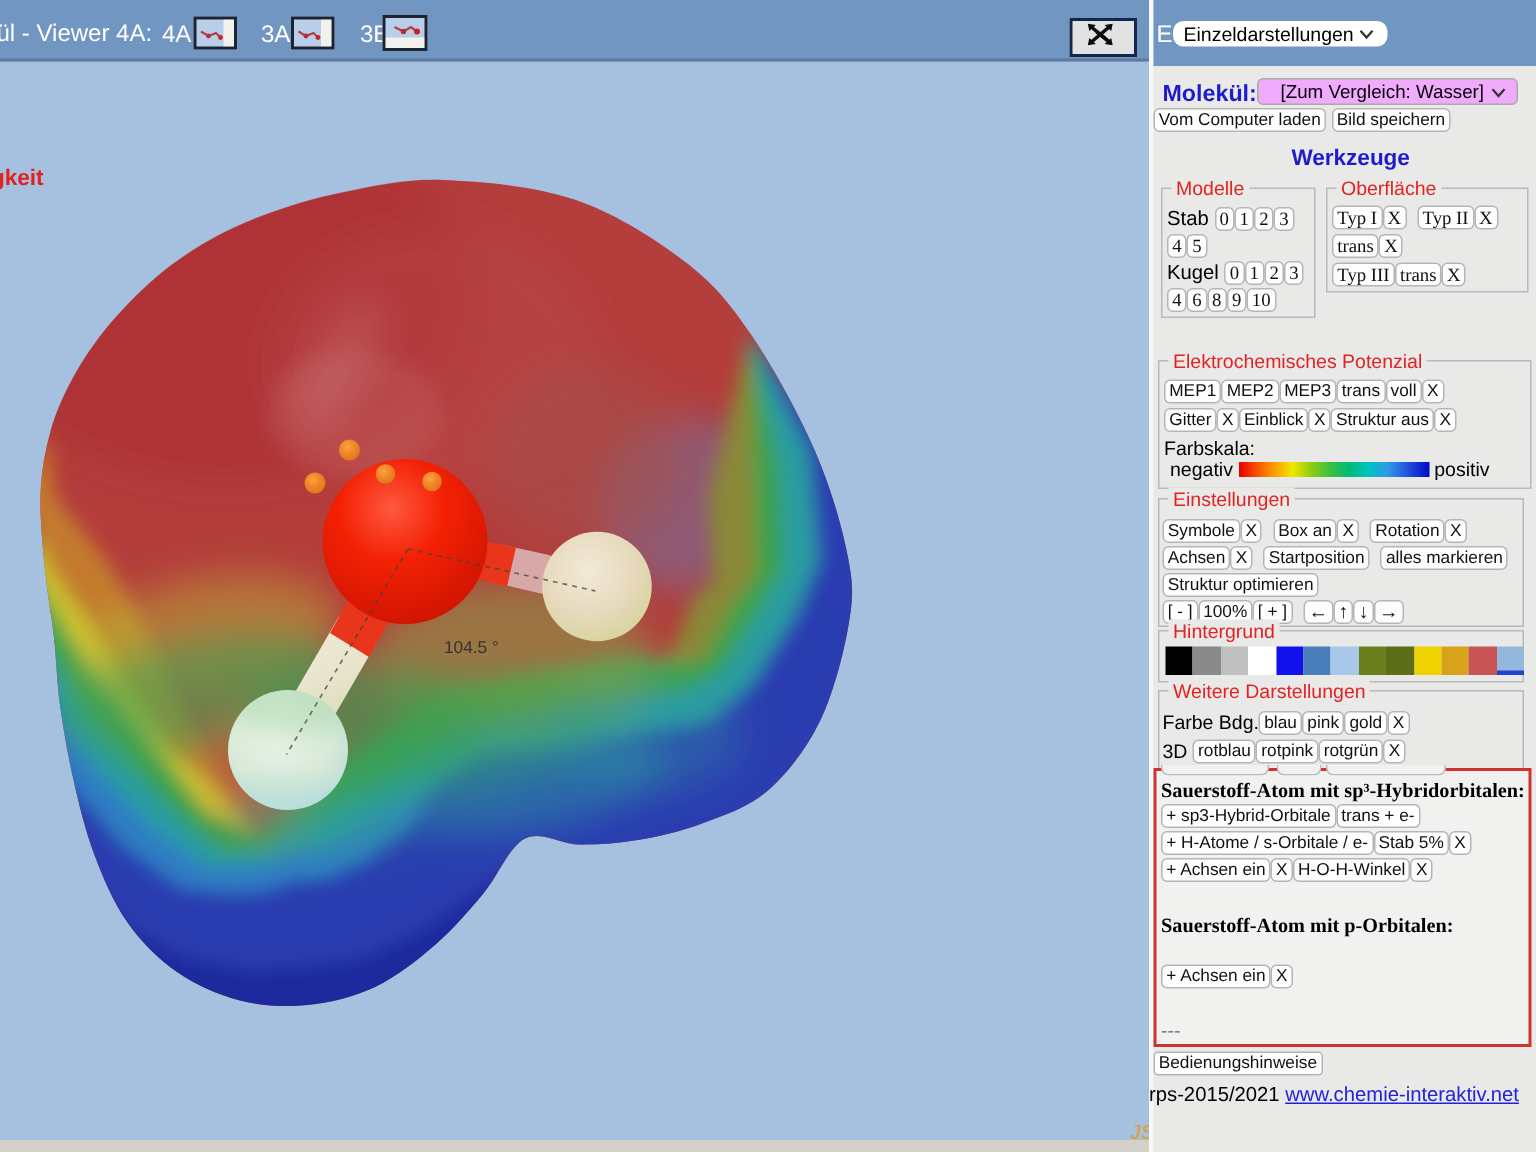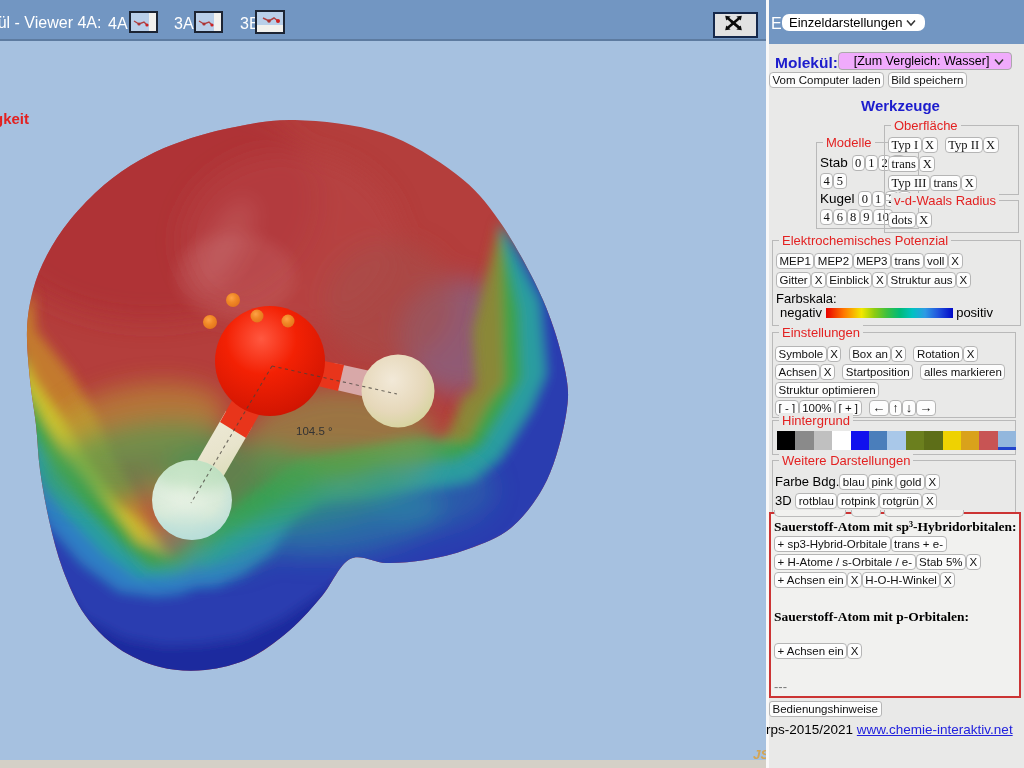--- a/index.html
+++ b/index.html
@@ -184,36 +184,32 @@
  <div class="row" style="left:13px;top:14px;"><span style="position:relative;display:inline-block;width:136px;height:17px;background:#fff;border-radius:7px;font-size:13px;padding-left:7px;line-height:18px;">Einzeldarstellungen<svg style="position:absolute;right:9px;top:5px;" width="10" height="8">
           <path d="M1,1.5 L5,6 L9,1.5" stroke="#333" stroke-width="1.5" fill="none"></path>
         </svg></span></div>
  <div class="row bluetx" style="left:6px;top:54px;font-size:15.5px;">Molekül:</div>
  <div class="row" style="left:69px;top:52px;"><span style="position:relative;display:inline-block;width:172px;height:16px;background:#f0abfc;border:1px solid #aaa;border-radius:4px;font-size:12.5px;text-align:center;line-height:17px;">[Zum Vergleich: Wasser]&nbsp;&nbsp;<svg style="position:absolute;right:7px;top:5px;" width="10" height="8">
           <path d="M1,1.5 L5,6 L9,1.5" stroke="#333" stroke-width="1.5" fill="none"></path>
         </svg></span></div>
  <div class="row" style="left:0px;top:72px;"><span class="bt">Vom Computer laden</span> <span class="bt">Bild speichern</span></div>
  <div class="row bluetx" style="left:92px;top:97px;font-size:15px;">Werkzeuge</div>
 
- <div class="fs srf" style="left:5px;top:142px;width:101px;height:85px;margin-left:42px;">
+ <div class="fs srf" style="left:5px;top:125px;width:101px;height:85px;">
   <span class="lg" style="font-family:'Liberation Sans';">Modelle</span>
   <div class="row" style="left:3px;top:12px;font-size:13.5px;">Stab <span class="bt">0</span><span class="bt">1</span><span class="bt">2</span><span class="bt">3</span></div>
   <div class="row" style="left:3px;top:30px;"><span class="bt">4</span><span class="bt">5</span></div>
   <div class="row" style="left:3px;top:48px;font-size:13.5px;">Kugel <span class="bt">0</span><span class="bt">1</span><span class="bt">2</span><span class="bt">3</span></div>
   <div class="row" style="left:3px;top:66px;"><span class="bt">4</span><span class="bt">6</span><span class="bt">8</span><span class="bt">9</span><span class="bt">10</span></div>
  </div>
  <div class="fs srf" style="left:115px;top:125px;width:133px;height:68px;">
   <span class="lg" style="font-family:'Liberation Sans';">Oberfläche</span>
   <div class="row" style="left:3px;top:11px;"><span class="bt">Typ I</span><span class="bt">X</span>&nbsp;&nbsp;<span class="bt">Typ II</span><span class="bt">X</span></div>
   <div class="row" style="left:3px;top:30px;"><span class="bt">trans</span><span class="bt">X</span></div>
   <div class="row" style="left:3px;top:49px;"><span class="bt">Typ III</span><span class="bt">trans</span><span class="bt">X</span></div>
- </div>
- <div class="fs srf" style="left:115px;top:200px;width:133px;height:31px;">
-  <span class="lg" style="color:#e32222;">v-d-Waals Radius</span>
-  <div class="row" style="left:3px;top:11px;"><span class="bt">dots</span><span class="bt">X</span></div>
  </div>
 
  <div class="fs" style="left:3px;top:240px;width:247px;height:84px;">
   <span class="lg">Elektrochemisches Potenzial</span>
   <div class="row" style="left:3px;top:12px;"><span class="bt">MEP1</span><span class="bt">MEP2</span><span class="bt">MEP3</span><span class="bt">trans</span><span class="bt">voll</span><span class="bt">X</span></div>
   <div class="row" style="left:3px;top:31px;"><span class="bt">Gitter</span><span class="bt">X</span><span class="bt">Einblick</span><span class="bt">X</span><span class="bt">Struktur aus</span><span class="bt">X</span></div>
   <div class="row" style="left:3px;top:50px;">Farbskala:</div>
   <div class="row" style="left:7px;top:64px;">negativ&nbsp;<span style="display:inline-block;width:127px;height:10px;vertical-align:-1px;background:linear-gradient(90deg,#e80000,#ff7700 14%,#f2e800 28%,#8ecc10 38%,#3cc040 48%,#00bb77 58%,#00c2c2 68%,#2e9ae4 78%,#2256dd 88%,#0008c8 100%);"></span>&nbsp;positiv</div>
  </div>
 

